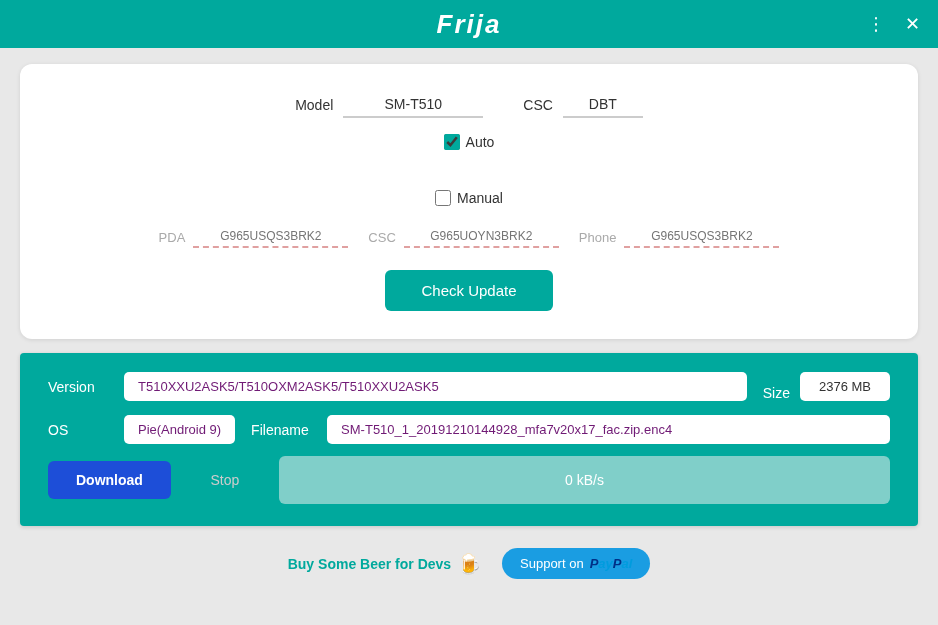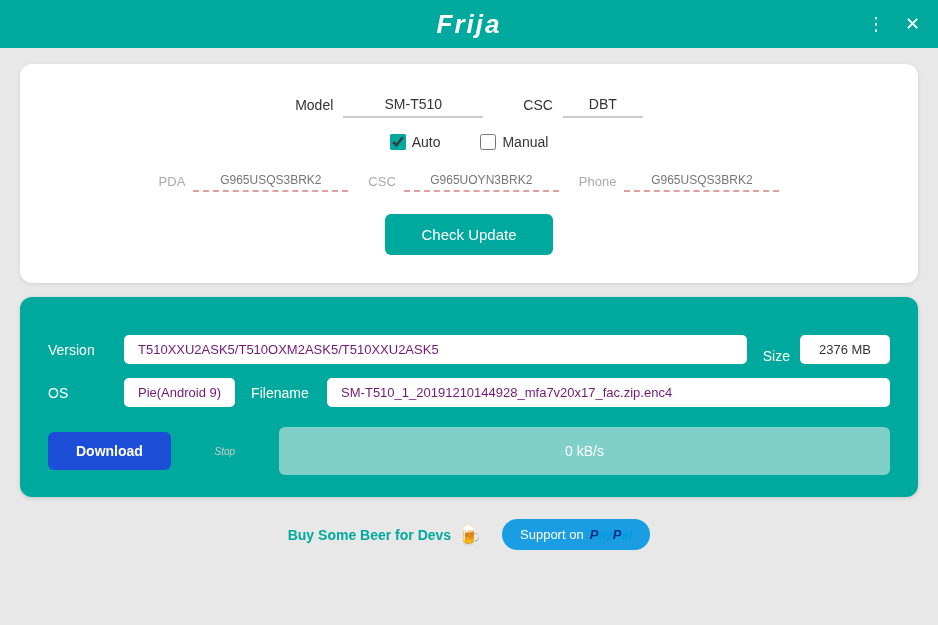--- a/index.html
+++ b/index.html
@@ -93,20 +93,21 @@
     }
     .field-input.narrow { width: 80px; }
 
     
     .checkbox-row {
       display: flex;
       align-items: center;
       justify-content: center;
       gap: 40px;
       margin-bottom: 20px;
+      flex-direction: column;
     }
     .checkbox-group {
       display: flex;
       align-items: center;
       gap: 6px;
     }
     .checkbox-group input[type="checkbox"] {
       width: 16px;
       height: 16px;
       accent-color: #00a99d;
@@ -160,22 +161,22 @@
       padding: 12px 36px;
       font-size: 15px;
       font-weight: 500;
       cursor: pointer;
       transition: background 0.2s;
     }
 
     
     .bottom-panel {
       background: #00a99d;
-      border-radius: 12px;
-      padding: 38px 28px 22px 28px;
+      border-radius: 4px;
+      padding: 19px 28px 22px 28px;
       box-shadow: 0 1px 4px rgba(0,0,0,0.15);
     }
     .info-row {
       display: flex;
       align-items: center;
       gap: 16px;
       margin-bottom: 14px;
     }
     .info-label {
       font-size: 14px;
@@ -210,21 +211,21 @@
       font-size: 13px;
       color: #333;
       min-width: 90px;
       text-align: center;
     }
 
     .os-row {
       display: flex;
       align-items: center;
       gap: 16px;
-      margin-bottom: 20px;
+      margin-bottom: 12px;
     }
 
     
     .actions-row {
       display: flex;
       align-items: center;
       gap: 14px;
     }
     .btn-download {
       background: #1d4ed8;
@@ -236,24 +237,23 @@
       font-weight: 600;
       cursor: pointer;
       min-width: 120px;
     }
     .btn-stop {
       background: transparent;
       color: #ccc;
       border: none;
       border-radius: 6px;
       padding: 11px 22px;
-      font-size: 10px;
+      font-size: 14px;
       cursor: not-allowed;
       min-width: 80px;
-      font-style: italic;
     }
     .progress-bar-container {
       flex: 1;
       background: #80cfc9;
       border-radius: 6px;
       height: 48px;
       display: flex;
       align-items: center;
       justify-content: center;
     }

